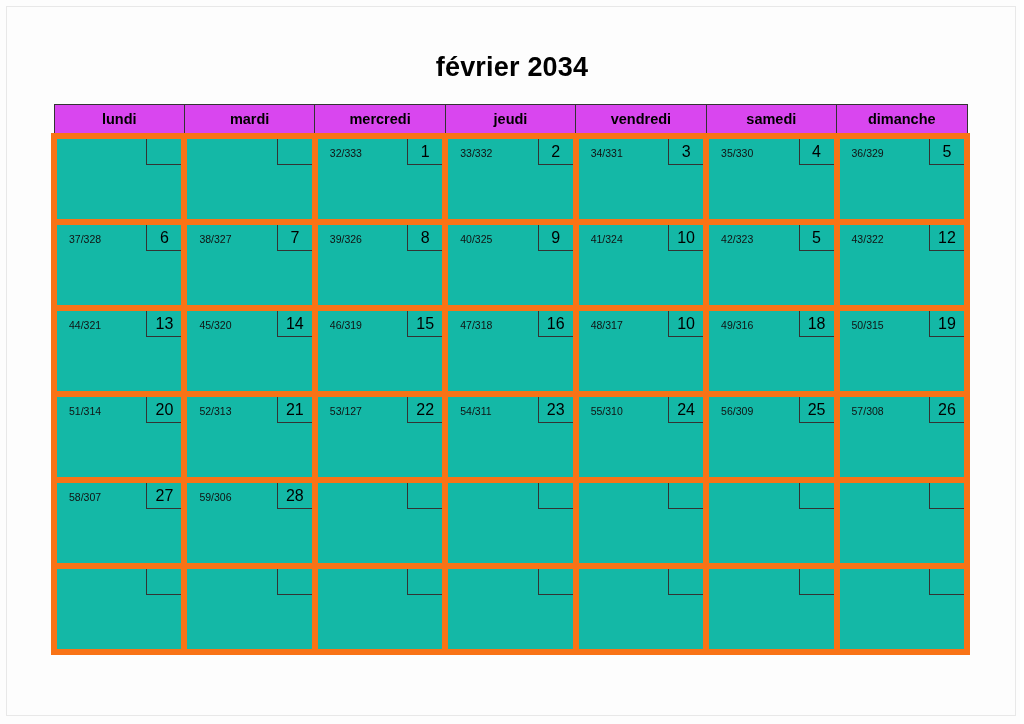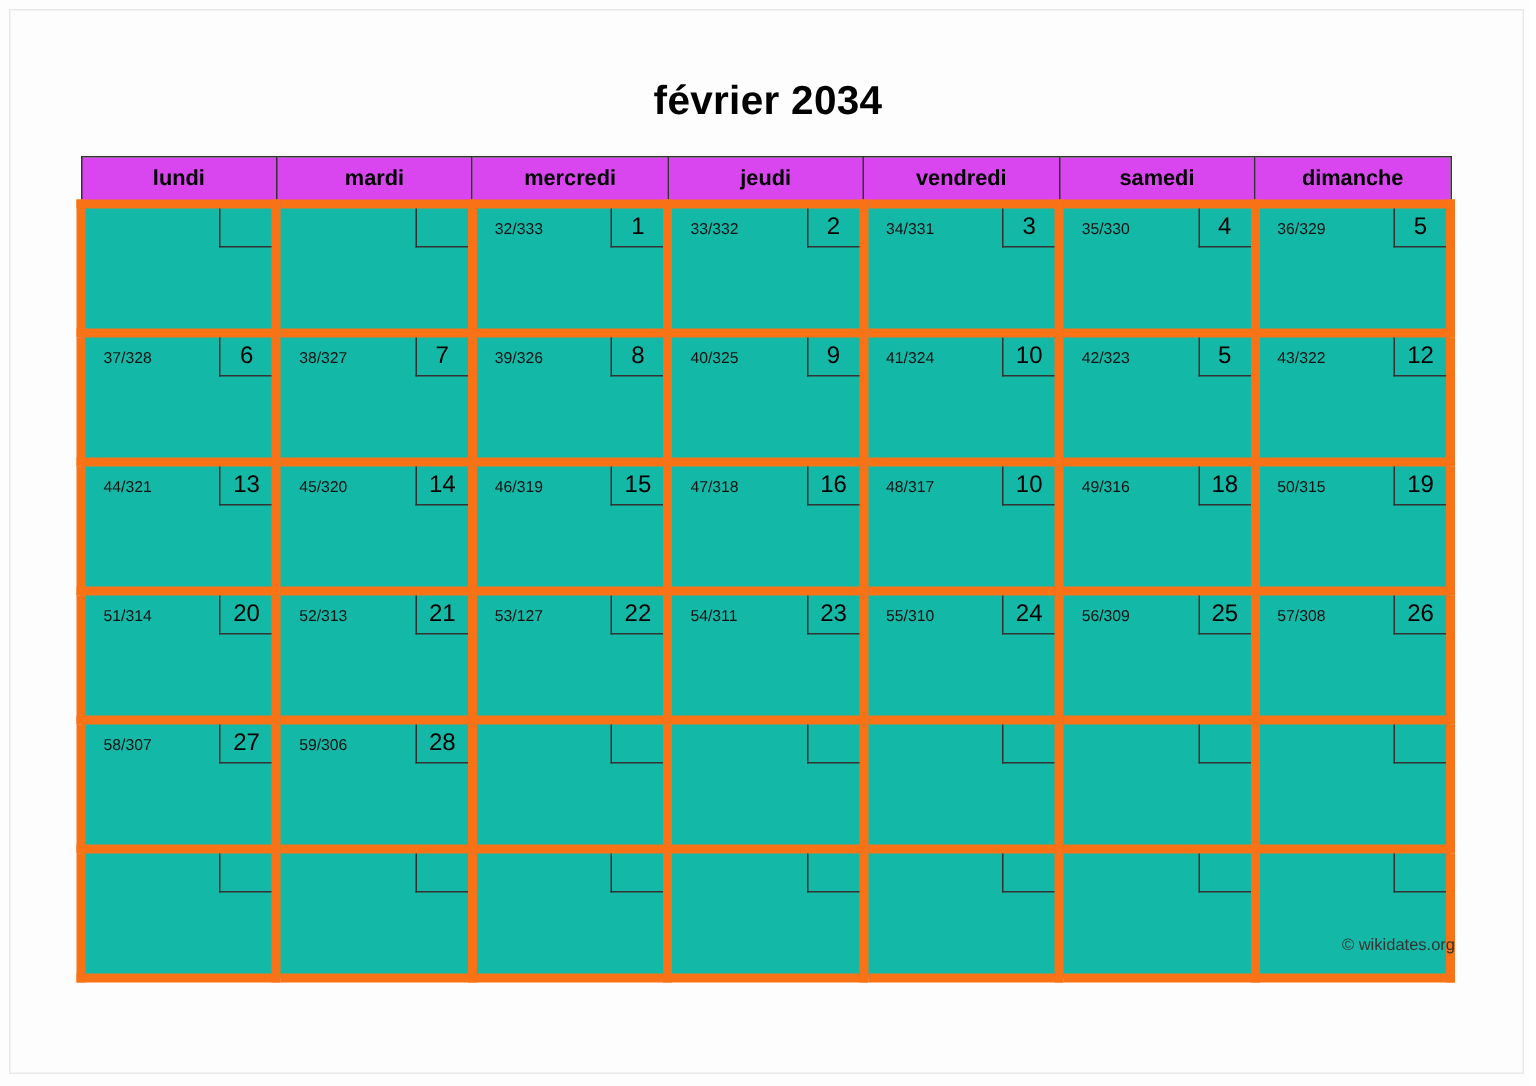--- a/index.html
+++ b/index.html
@@ -395,14 +395,13 @@
         <td>
             <div class="cell">
               <span class="weeknum"></span>
               <span class="daynum-box"></span>
             </div>
           </td>
       </tr>
     </tbody>
   </table>
 
-  <div class="footer">© wikidates.org</div>
 </div>
 
 </body></html>

